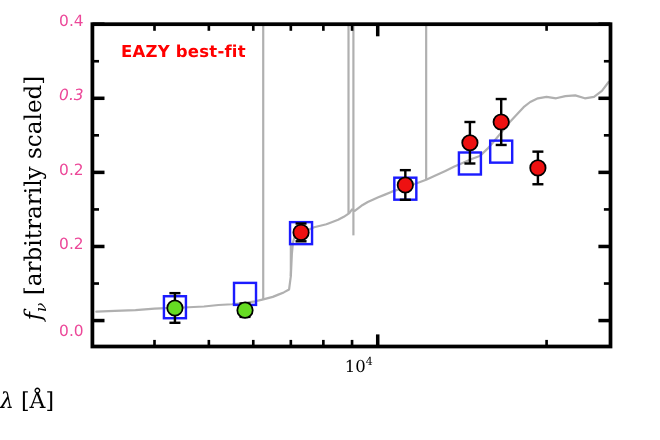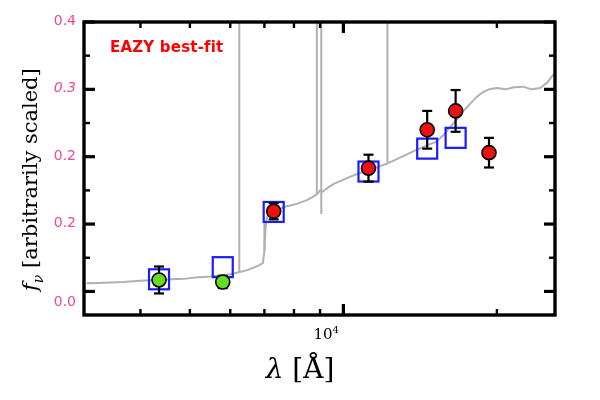--- a/index.html
+++ b/index.html
@@ -12,23 +12,23 @@
     left:-118px; top:166px;
     width:300px;
     transform:rotate(-90deg);
     transform-origin:center center;
     text-align:center;
     font-family:"DejaVu Serif","Liberation Serif",serif;
     font-size:21px; color:#000; white-space:nowrap;
   }
   .xlabel{
     position:absolute; left:0; top:352px; width:600px;
-    text-align:center;
+    text-align:left;
     font-family:"DejaVu Serif","Liberation Serif",serif;
-    font-size:28px; color:#000;
+    font-size:20px; color:#000;
   }
   .annot{
     position:absolute; left:110px; top:38px;
     font-family:"DejaVu Sans","Liberation Sans",sans-serif;
     font-weight:bold; font-size:15px; color:#ff0000;
     letter-spacing:0.2px;
   }
   .ytick{
     position:absolute; text-align:right; width:46px;
     font-size:14px; color:#ec4899;

